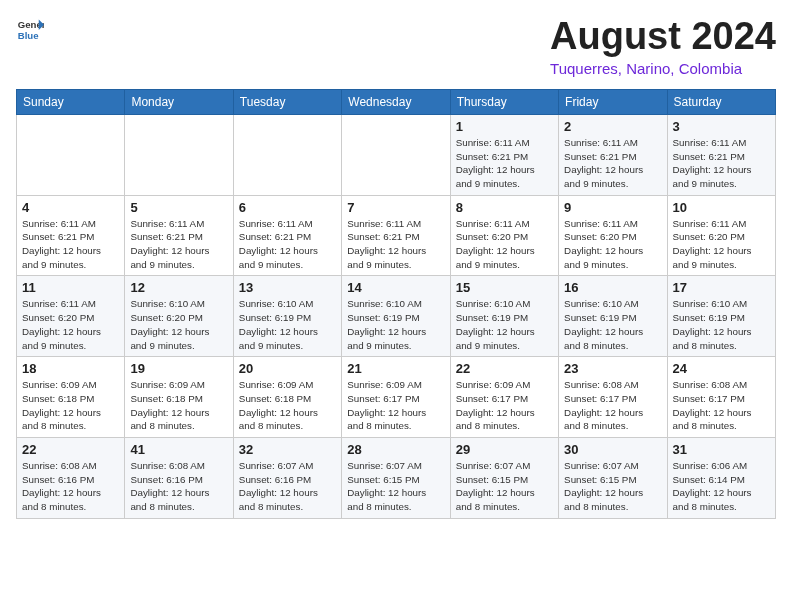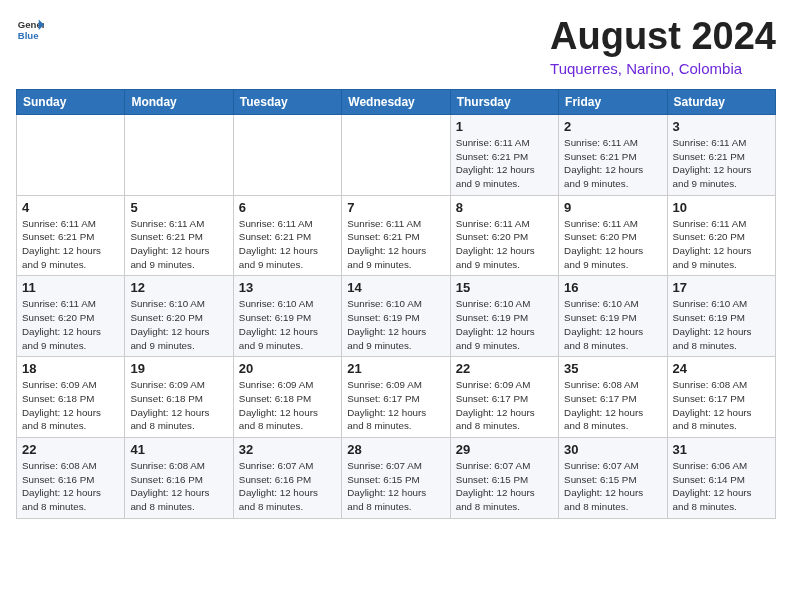--- a/index.html
+++ b/index.html
@@ -43,21 +43,21 @@
       width: 100%;
       border-collapse: collapse;
       font-size: 10.5px;
     }
     thead tr th {
       background-color: #2d72b8;
       color: #fff;
       text-align: left;
       padding: 5px 6px;
       font-size: 12px;
-      font-weight: bold;
+      font-weight: normal;
       border: 1px solid #2060a0;
     }
     tbody tr td {
       border: 1px solid #ccc;
       vertical-align: top;
       padding: 4px 5px;
       width: calc(100% / 7);
       height: 80px;
       background: #fff;
     }
@@ -249,21 +249,21 @@
 Sunset: 6:17 PM
 Daylight: 12 hours and 8 minutes.</div>
         </td>
         <td>
           <div class="day-num">22</div>
           <div class="day-info" style="white-space: pre-line;">Sunrise: 6:09 AM
 Sunset: 6:17 PM
 Daylight: 12 hours and 8 minutes.</div>
         </td>
         <td>
-          <div class="day-num">35</div>
+          <div class="day-num">23</div>
           <div class="day-info" style="white-space: pre-line;">Sunrise: 6:08 AM
 Sunset: 6:17 PM
 Daylight: 12 hours and 8 minutes.</div>
         </td>
         <td>
           <div class="day-num">24</div>
           <div class="day-info" style="white-space: pre-line;">Sunrise: 6:08 AM
 Sunset: 6:17 PM
 Daylight: 12 hours and 8 minutes.</div>
         </td>

